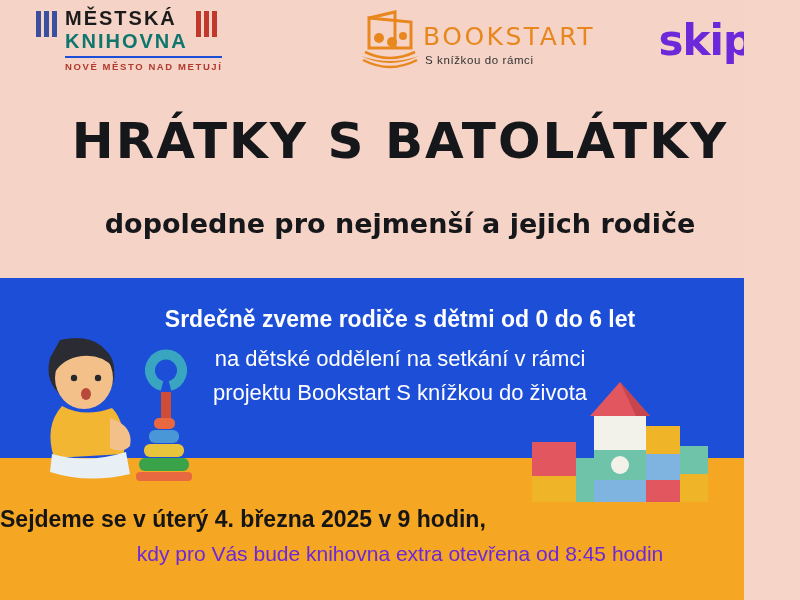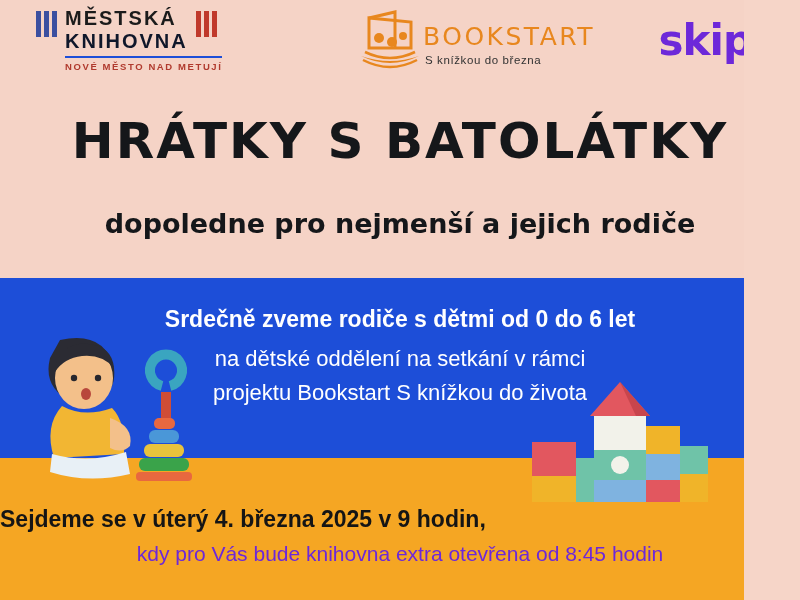--- a/index.html
+++ b/index.html
@@ -58,21 +58,21 @@
   .lib-l1 {
     font-size: 20px;
     font-weight: bold;
     letter-spacing: 2px;
     color: #1b1b1b;
   }
   .lib-l2 {
     font-size: 20px;
     font-weight: bold;
     letter-spacing: 2px;
-    color: #0f172a;
+    color: #0f766e;
     margin-top: 3px;
   }
   .lib-l3 {
     font-size: 9.5px;
     font-weight: bold;
     letter-spacing: 1.6px;
     color: #b03a2e;
     margin-top: 5px;
     border-top: 2px solid #1d4ed8;
     padding-top: 4px;
@@ -267,21 +267,21 @@
         <path d="M14 10 L14 40 L56 40 L56 14 Z" fill="none" stroke="#e8871e" stroke-width="3"></path>
         <path d="M14 10 L40 4 L40 40" fill="none" stroke="#e8871e" stroke-width="3"></path>
         <circle cx="24" cy="30" r="5" fill="#e8871e"></circle>
         <circle cx="37" cy="34" r="5" fill="#e8871e"></circle>
         <circle cx="48" cy="28" r="4" fill="#e8871e"></circle>
         <path d="M6 48 Q35 62 64 48 Q35 58 6 48 Z" fill="#e8871e"></path>
         <path d="M8 52 Q35 66 62 52" fill="none" stroke="#e8871e" stroke-width="2.5"></path>
         <path d="M10 44 Q35 56 60 44" fill="none" stroke="#e8871e" stroke-width="2.5"></path>
       </svg>
       <div class="bs-word">BOOKSTART</div>
-      <div class="bs-sub">S knížkou do března</div>
+      <div class="bs-sub">S knížkou do rámci</div>
     </div>
 
     <div class="logo-skip">skip</div>
   </div>
 
   <div class="title">HRÁTKY S BATOLÁTKY</div>
   <div class="subtitle">dopoledne pro nejmenší a jejich rodiče</div>
 
   <div class="band-red">
     <div class="line1">Srdečně zveme rodiče s dětmi od 0 do 6 let</div>

